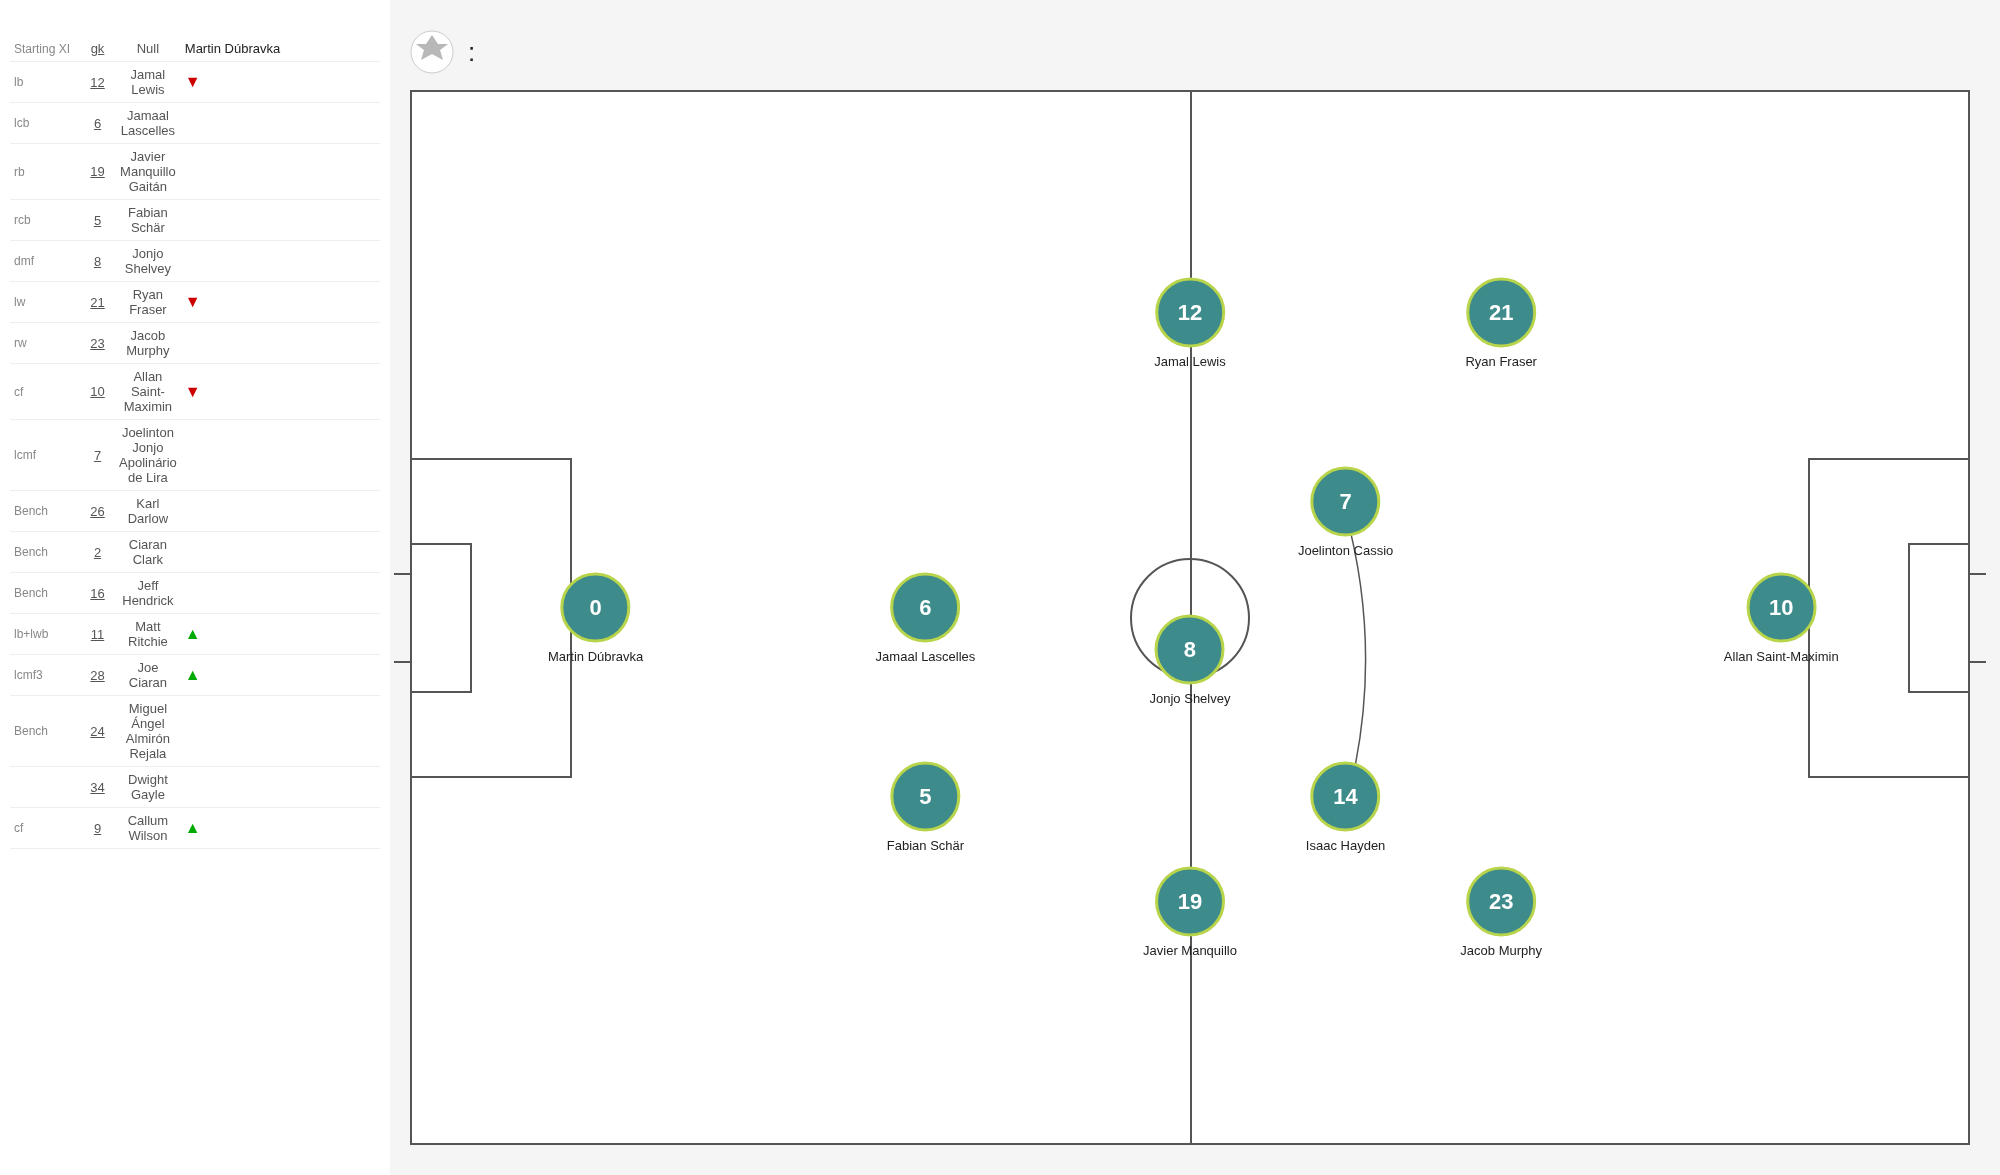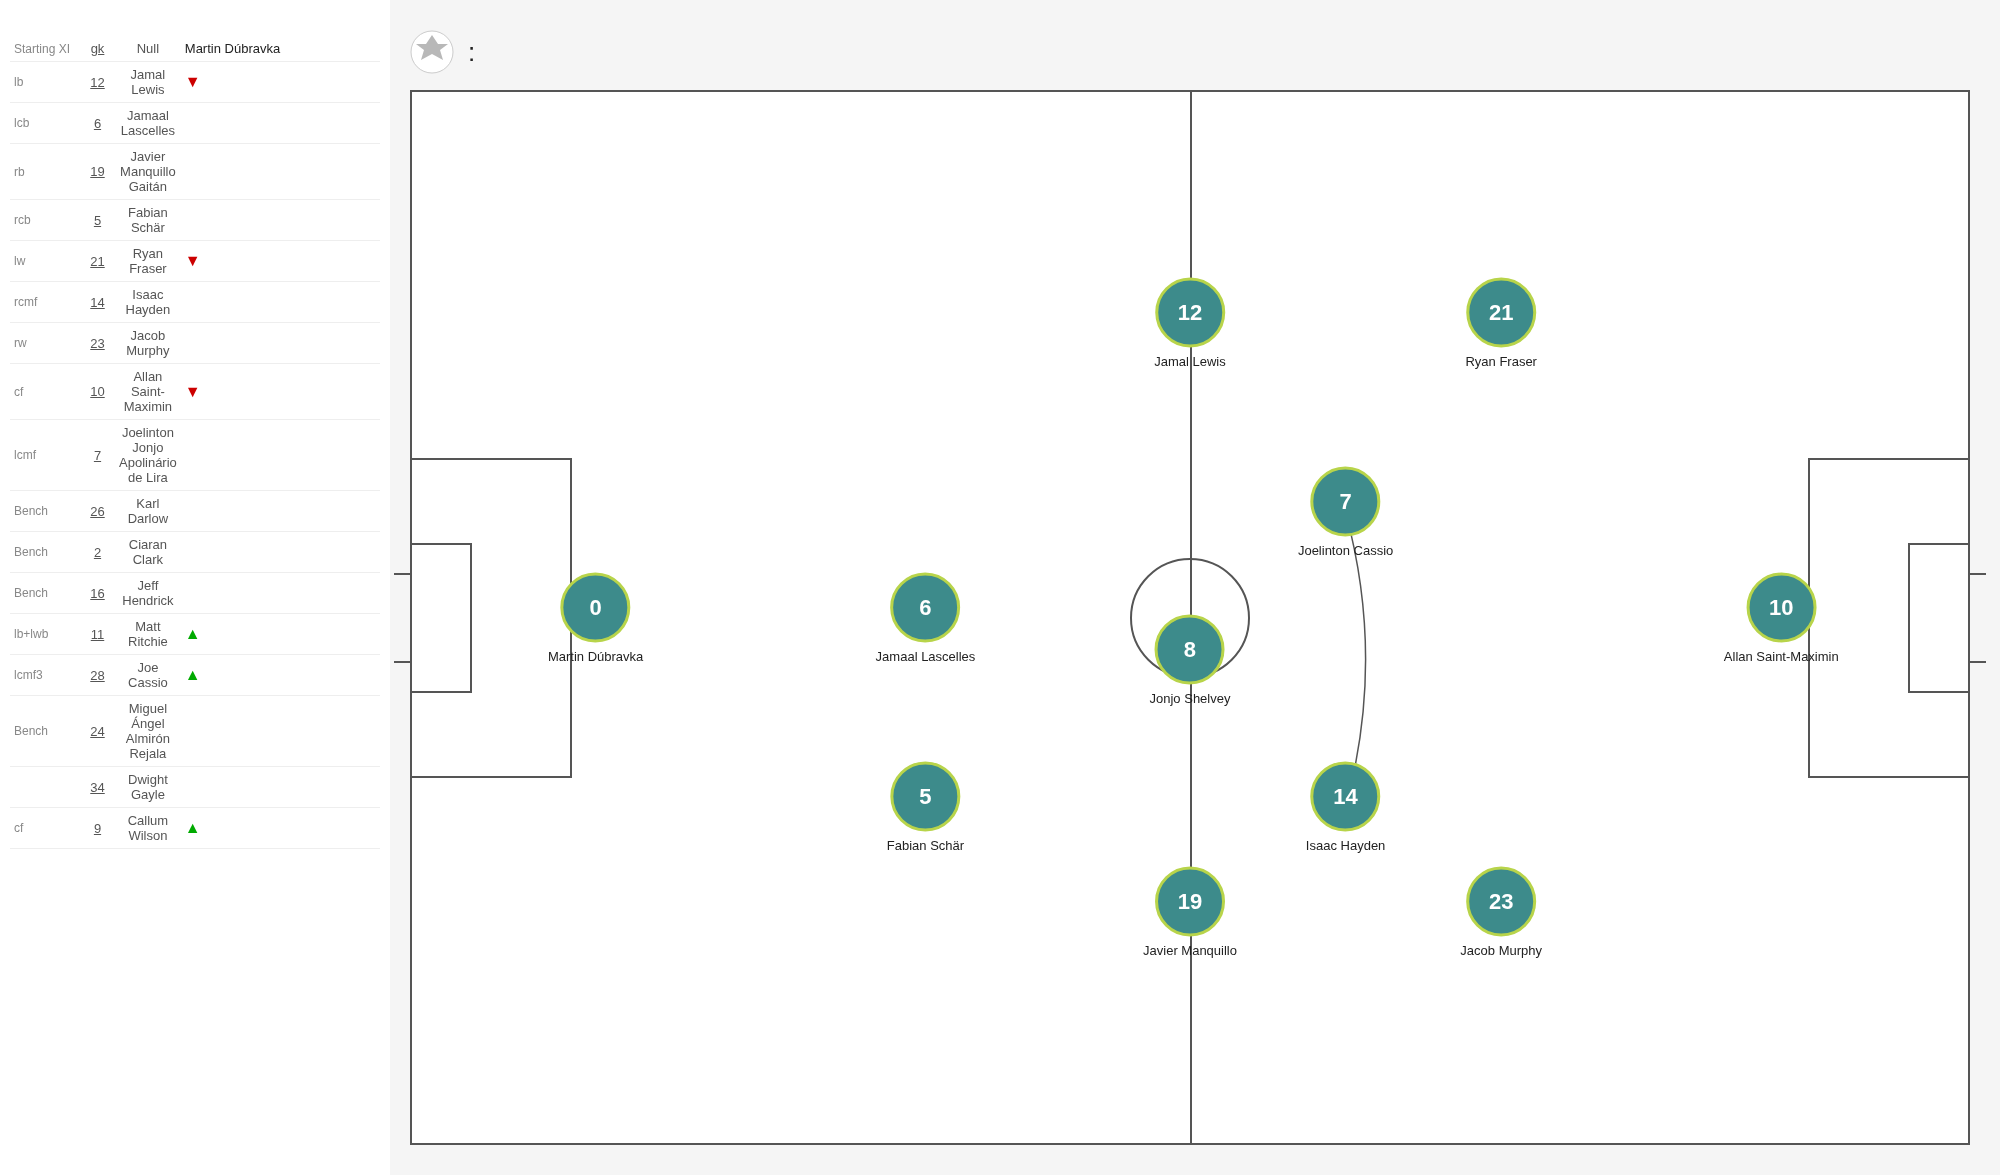--- a/index.html
+++ b/index.html
@@ -259,32 +259,32 @@
           <td>Javier Manquillo Gaitán</td>
           <td></td>
         </tr>
         <tr>
           <td>rcb</td>
           <td>5</td>
           <td>Fabian Schär</td>
           <td></td>
         </tr>
         <tr>
+          <td>dmf</td>
+          <td>8</td>
+          <td>Jonjo Shelvey</td>
+          <td></td>
+        </tr>
+        <tr>
           <td>lw</td>
           <td>21</td>
           <td>Ryan Fraser</td>
           <td><span class="arrow-down">▼</span></td>
         </tr>
         <tr>
-          <td>rcmf</td>
-          <td>14</td>
-          <td>Isaac Hayden</td>
-          <td></td>
-        </tr>
-        <tr>
           <td>rw</td>
           <td>23</td>
           <td>Jacob Murphy</td>
           <td></td>
         </tr>
         <tr>
           <td>cf</td>
           <td>10</td>
           <td>Allan Saint-Maximin</td>
           <td><span class="arrow-down">▼</span></td>
@@ -315,21 +315,21 @@
         </tr>
         <tr>
           <td>lb+lwb</td>
           <td>11</td>
           <td>Matt Ritchie</td>
           <td><span class="arrow-up">▲</span></td>
         </tr>
         <tr>
           <td>lcmf3</td>
           <td>28</td>
-          <td>Joe Cassio</td>
+          <td>Joe Ciaran</td>
           <td><span class="arrow-up">▲</span></td>
         </tr>
         <tr>
           <td>Bench</td>
           <td>24</td>
           <td>Miguel Ángel Almirón Rejala</td>
           <td></td>
         </tr>
         <tr>
           <td></td>

